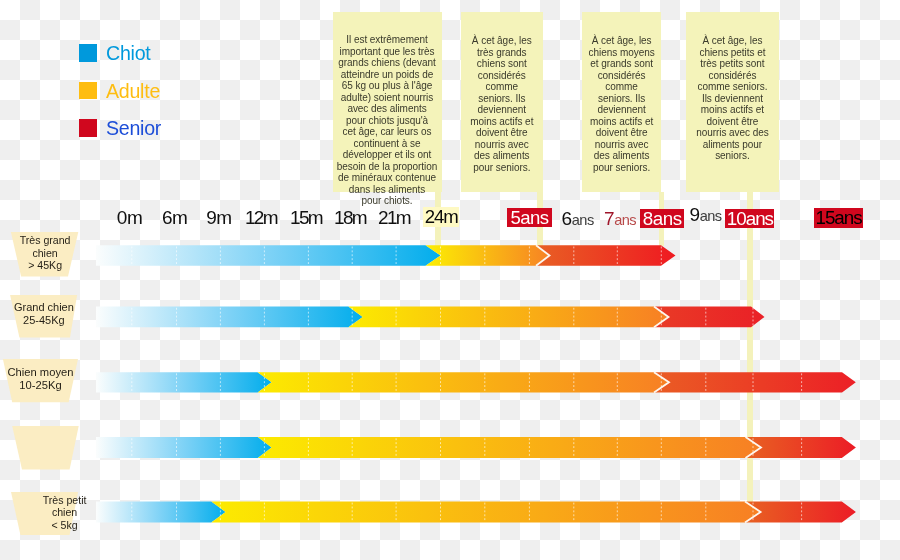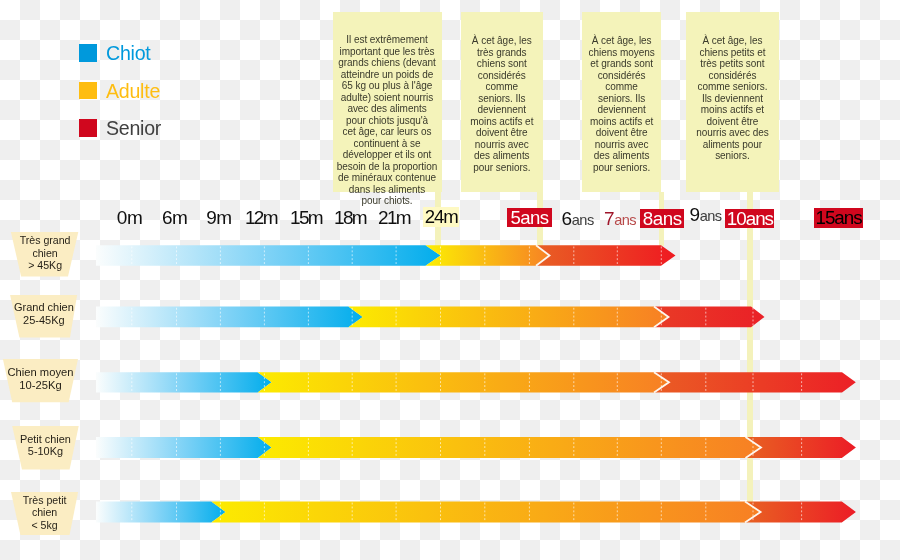--- a/index.html
+++ b/index.html
@@ -49,21 +49,21 @@
   <div class="legend-row">
     <span class="legend-swatch" style="background:#0099dc"></span>
     <span class="legend-label" style="color:#0099dc">Chiot</span>
   </div>
   <div class="legend-row">
     <span class="legend-swatch" style="background:#febd11"></span>
     <span class="legend-label" style="color:#febd11">Adulte</span>
   </div>
   <div class="legend-row">
     <span class="legend-swatch" style="background:#d0071e"></span>
-    <span class="legend-label" style="color:#404040">Senior</span>
+    <span class="legend-label" style="color:#1d4ed8">Senior</span>
   </div>
 </div>
 
 <div class="note" style="left:332.5px;top:12px;width:109px;height:180px;">
     <div class="note-lines" style="padding-top:22px">
       <div class="note-line">Il est extrêmement</div>
       <div class="note-line">important que les très</div>
       <div class="note-line">grands chiens (devant</div>
       <div class="note-line">atteindre un poids de</div>
       <div class="note-line">65 kg ou plus à l'âge</div>
@@ -179,30 +179,26 @@
       </svg>
       <div class="txt" style="top: 6.7px; left: 0px; width: 81px; right: auto; font-size: 11.2px;">
         <div>Chien moyen</div>
         <div>10-25Kg</div>
       </div>
     </div>
     <div class="rowlabel" style="left: 0px; top: 426.4px; width: 90px; height: 43.5px;">
       <svg width="90" height="43.5" viewBox="0 0 90 43.5" style="position: absolute; left: 0px; top: 0px;">
         <path d="M12.2 0 L78.7 0 L69.6 43.5 L22 43.5 Z" fill="#fbedc3"></path>
       </svg>
-      <div class="txt" style="top: 6.5px; left: 0px; width: 90.8px; right: auto; font-size: 10.9px;">
-        <div>Petit chien</div>
-        <div>5-10Kg</div>
-      </div>
     </div>
     <div class="rowlabel" style="left: 0px; top: 491.5px; width: 90px; height: 43.8px;">
       <svg width="90" height="43.799999999999955" viewBox="0 0 90 43.799999999999955" style="position: absolute; left: 0px; top: 0px;">
         <path d="M11 0 L78.1 0 L69.4 43.799999999999955 L20.6 43.799999999999955 Z" fill="#fbedc3"></path>
       </svg>
-      <div class="txt" style="top: 2px; left: 0px; width: 89.2px; right: auto; font-size: 10.6px;">
+      <div class="txt" style="top: 2px; left: 0px; width: 89.2px; right: auto; font-size: 10.6px; padding-left: 20px;">
         <div>Très petit</div>
         <div>chien</div>
         <div>&lt; 5kg</div>
       </div>
     </div>
   </div>
 
 <svg id="bars" width="900" height="560" viewBox="0 0 900 560">
     <defs>
       <linearGradient id="gp0" gradientUnits="userSpaceOnUse" x1="96" x2="440.5" y1="0" y2="0">

